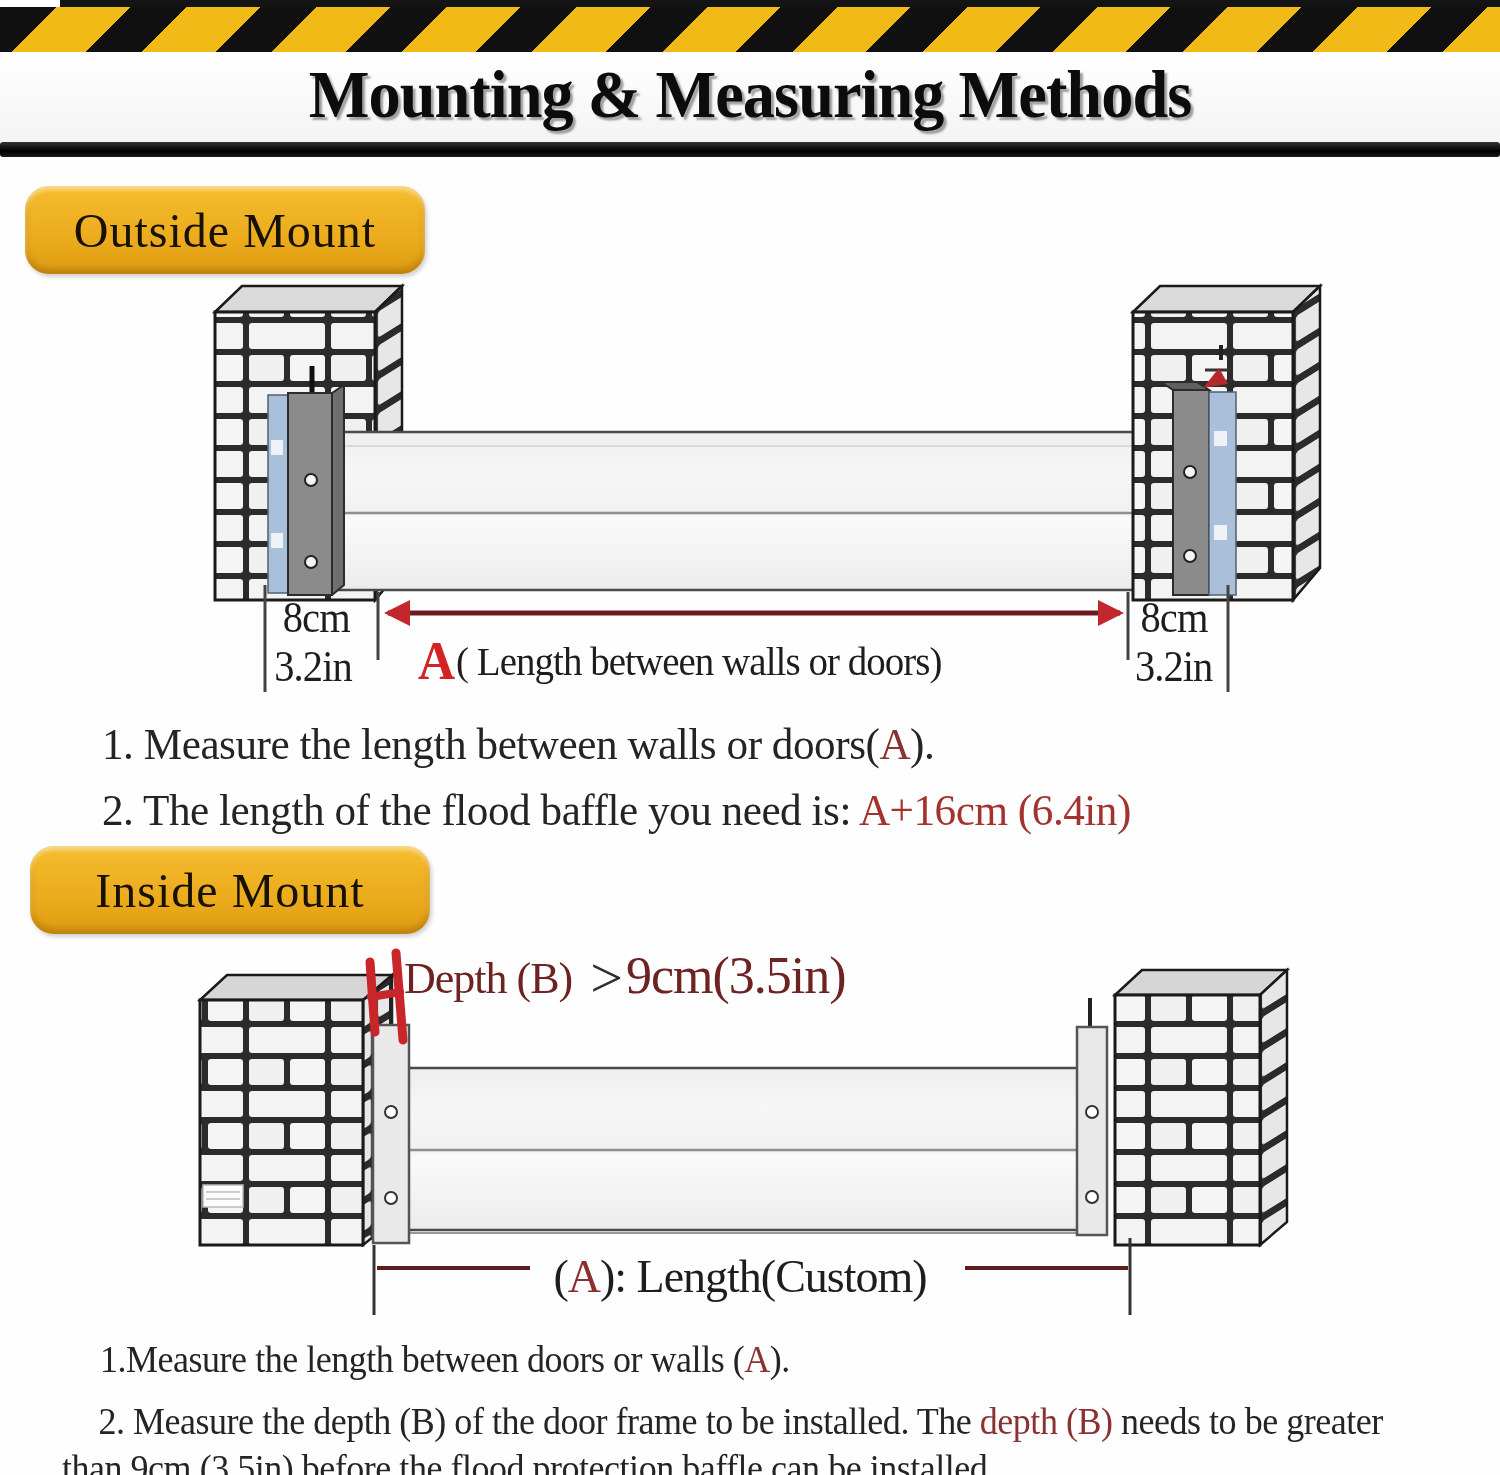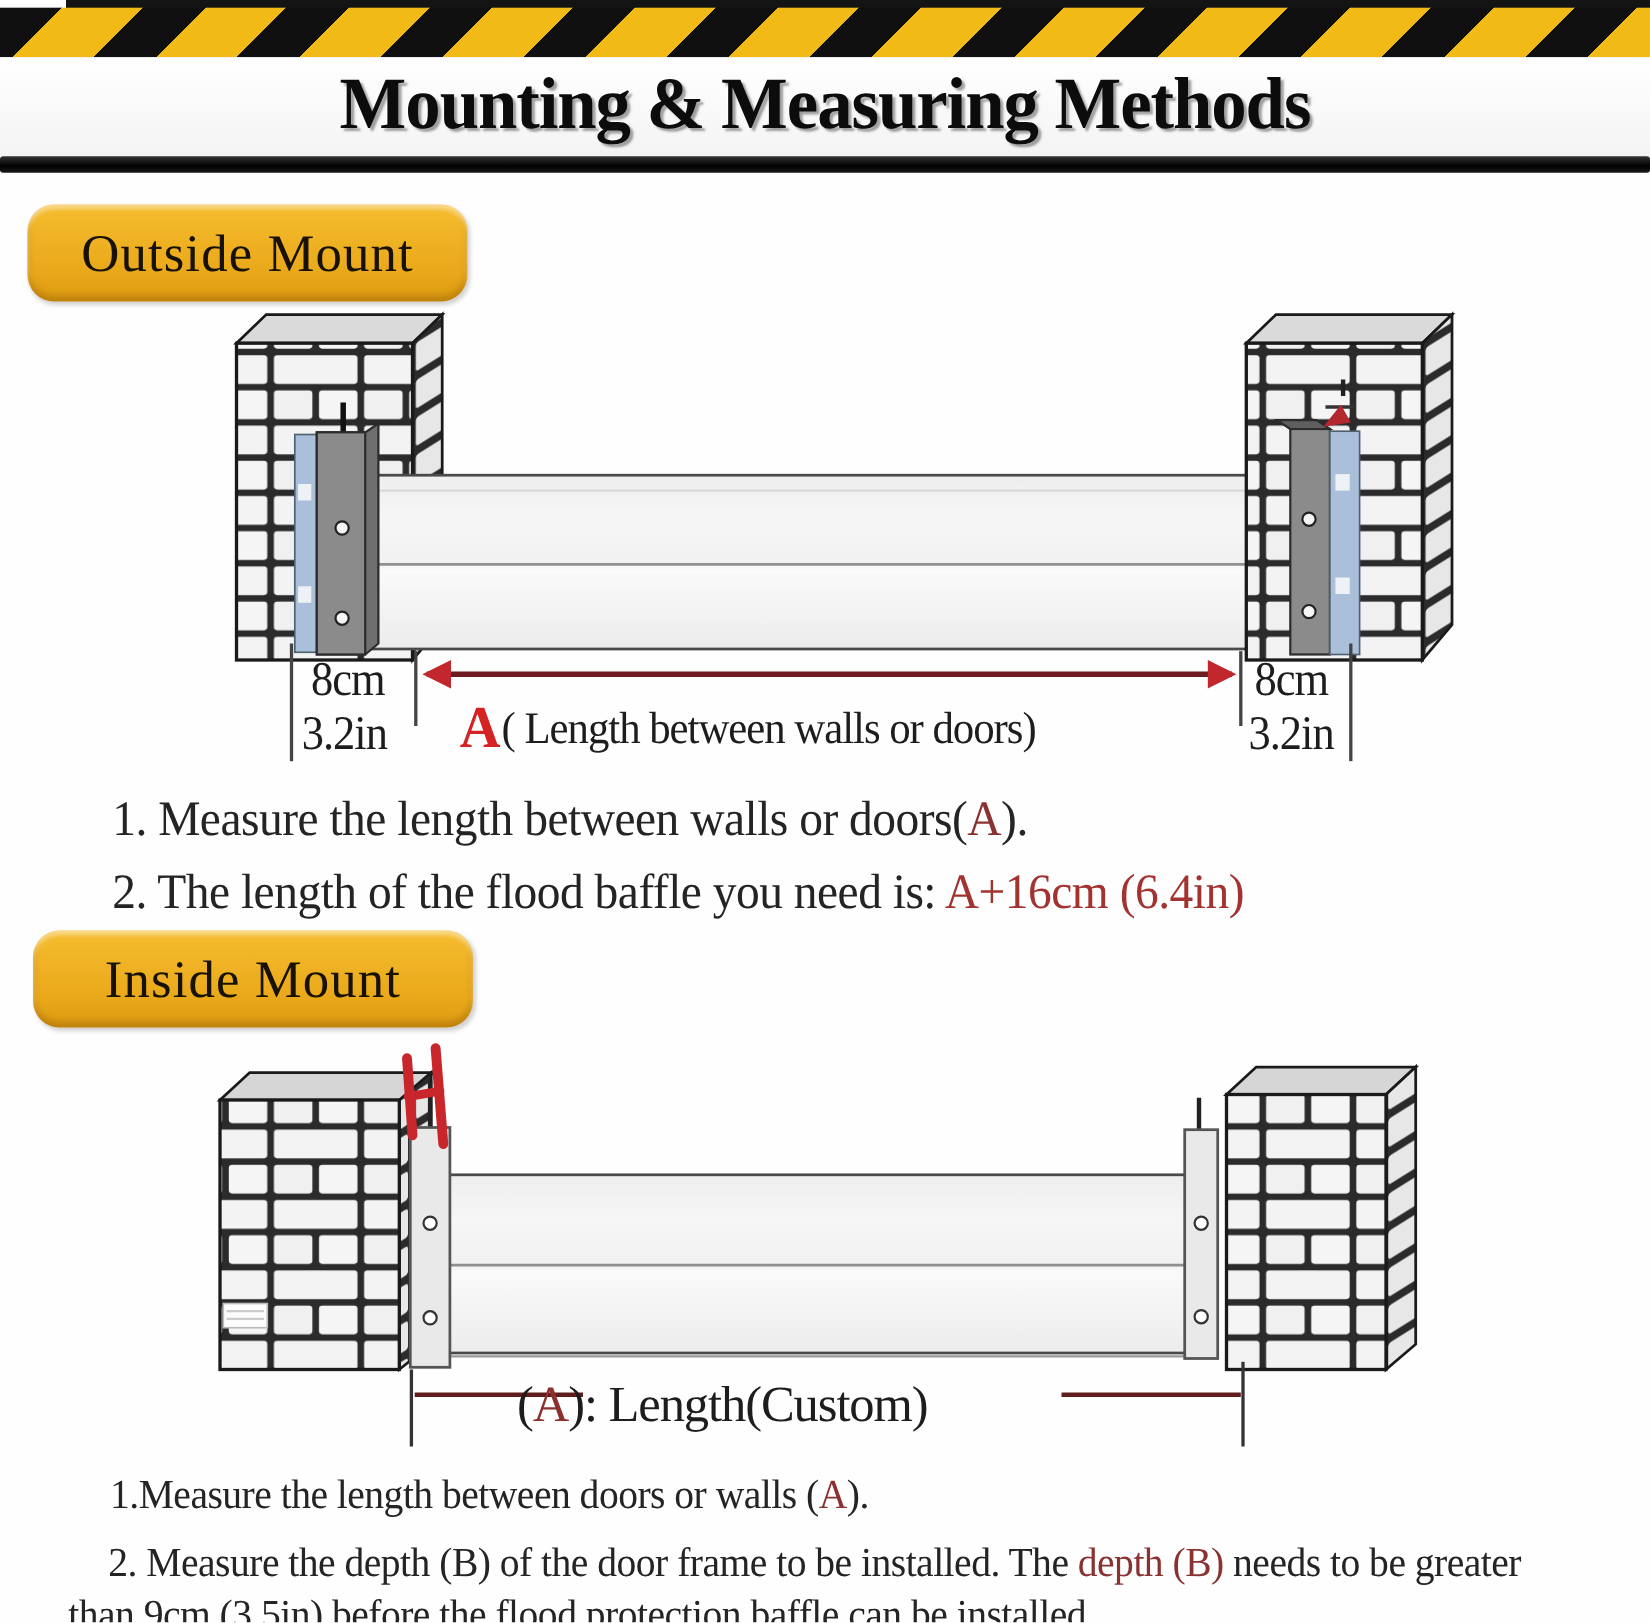--- a/index.html
+++ b/index.html
@@ -39,21 +39,21 @@
   #svg-outside { top:280px; height:425px; }
   #svg-inside  { top:935px; height:385px; }
   
   .dimtxt { position:absolute; text-align:center; font-size:44px; color:#1d1d1d; letter-spacing:-1px; transform:scaleX(.92); transform-origin:left; }
   .alabel { position:absolute; left:418px; top:630px; font-size:41px; color:#1d1d1d; letter-spacing:-1px; white-space:nowrap; transform:scaleX(.95); transform-origin:left; }
   .alabel .bigA { font-size:54px; font-weight:700; color:#d42322; vertical-align:-4px; padding-right:2px; }
   .depth-label { position:absolute; left:404px; top:944px; white-space:nowrap; letter-spacing:-1px; }
   .depth-label .r1 { font-size:44px; color:#6e2323; }
   .depth-label .gt { font-size:58px; color:#2e2e2e; vertical-align:-4px; padding:0 4px 0 8px; }
   .depth-label .r2 { font-size:52px; color:#6e2323; }
-  .span-label-inside { position:absolute; left:470px; top:1250px; width:540px; text-align:left; font-size:46px; color:#1d1d1d; letter-spacing:-1px; }
+  .span-label-inside { position:absolute; left:470px; top:1250px; width:540px; text-align:center; font-size:46px; color:#1d1d1d; letter-spacing:-1px; }
   .span-label-inside .redA { color:#8c2f2f; }
   
   .steps { position:absolute; font-size:45px; color:#242424; letter-spacing:-.5px; }
   .steps p { margin:0; transform:scaleX(.96); transform-origin:left; }
   #steps-outside { left:102px; top:718px; }
   #steps-outside p + p { margin-top:14px; }
   #steps-inside { left:62px; top:1336px; width:1400px; font-size:37.5px; line-height:47px; }
   #steps-inside .p1 { margin-left:38px; }
   #steps-inside .p2 { margin-top:15px; text-indent:38px; }
   .red-out { color:#a33330; }
@@ -208,20 +208,23 @@
     </g>
 
     <g>
       <line x1="374" y1="1245" x2="374" y2="1315" stroke="#333" stroke-width="3"></line>
       <line x1="1130" y1="1238" x2="1130" y2="1315" stroke="#333" stroke-width="3"></line>
       <line x1="377" y1="1268" x2="530" y2="1268" stroke="#5f1d1d" stroke-width="4"></line>
       <line x1="965" y1="1268" x2="1128" y2="1268" stroke="#5f1d1d" stroke-width="4"></line>
     </g>
   </svg>
 
+  <div class="depth-label">
+    <span class="r1">Depth (B) </span><span class="gt">&gt;</span><span class="r2">9cm(3.5in)</span>
+  </div>
   <div class="span-label-inside">
     <span>(</span><span class="redA">A</span><span>): Length(Custom)</span>
   </div>
 
   <div class="steps" id="steps-inside">
     <p class="p1"><span>1.Measure the length between doors or walls (</span><span class="red-in">A</span><span>).</span></p>
     <p class="p2"><span>2. Measure the depth (B) of the door frame to be installed. The </span><span class="red-in">depth (B)</span><span> needs to be greater than 9cm (3.5in) before the flood protection baffle can be installed.</span></p>
   </div>
 
 </div>

